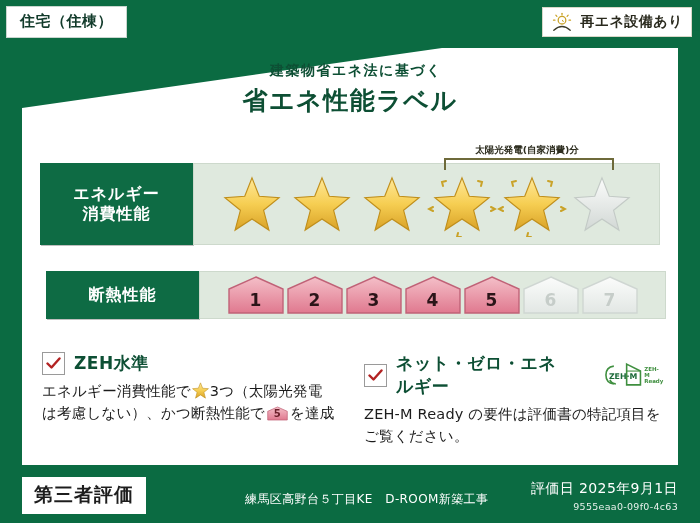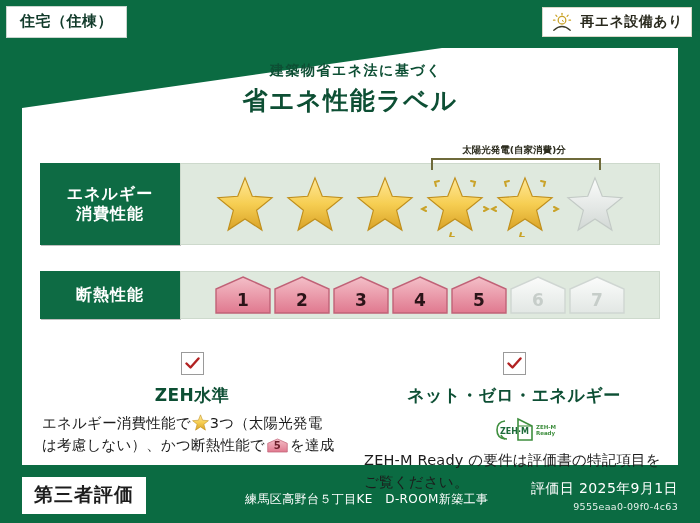--- a/index.html
+++ b/index.html
@@ -57,24 +57,24 @@
   }
   .t-main{
     position:absolute;left:0;right:0;top:84px;text-align:center;
     font-size:25px;font-weight:bold;color:#0d4f34;letter-spacing:1.5px;
     z-index:5;
   }
 
   
   .row{position:absolute;display:flex;align-items:stretch;}
   .row-energy{left:40px;top:163px;width:620px;height:82px;}
-  .row-insu{left:40px;top:271px;width:620px;height:48px;}
+  .row-insu{left:46px;top:271px;width:620px;height:48px;}
 
   .rowlabel{
-    width:140px;background:#0e6b44;color:#fff;
+    width:153px;background:#0e6b44;color:#fff;
     display:flex;flex-direction:column;align-items:center;justify-content:center;
     font-size:16px;font-weight:bold;letter-spacing:1px;line-height:1.28;
     box-shadow:1px 1px 0 rgba(0,0,0,.25);
   }
   .rowband{
     flex:1;background:#dfe9de;border:1px solid #cdd9cc;
     display:flex;align-items:center;justify-content:center;gap:0;
     position:relative;
   }
   .row-insu .rowband{gap:1px;}
@@ -103,21 +103,21 @@
   .house span{
     position:relative;z-index:2;font-size:17px;font-weight:bold;
     color:#2b1418;padding-bottom:5px;
   }
   .house.off span{color:#c6cdc9;}
 
   
   .info{position:absolute;top:352px;width:300px;}
   .info-l{left:42px;}
   .info-r{left:364px;}
-  .info-head{display:flex;align-items:center;gap:9px;flex-direction:column;}
+  .info-head{display:flex;align-items:center;gap:9px;}
   .chk{
     width:21px;height:21px;border:1px solid #9a9a9a;background:#fff;
     display:flex;align-items:center;justify-content:center;flex:0 0 auto;
   }
   .info-title{font-size:17px;font-weight:bold;color:#0d4f34;letter-spacing:.5px;}
   .info-body{
     margin-top:5px;font-size:14.5px;color:#1c1c1c;line-height:1.52;
     letter-spacing:.2px;
   }
   .inl-star{display:inline-block;vertical-align:-3px;width:17px;height:17px;margin:0 1px;}

